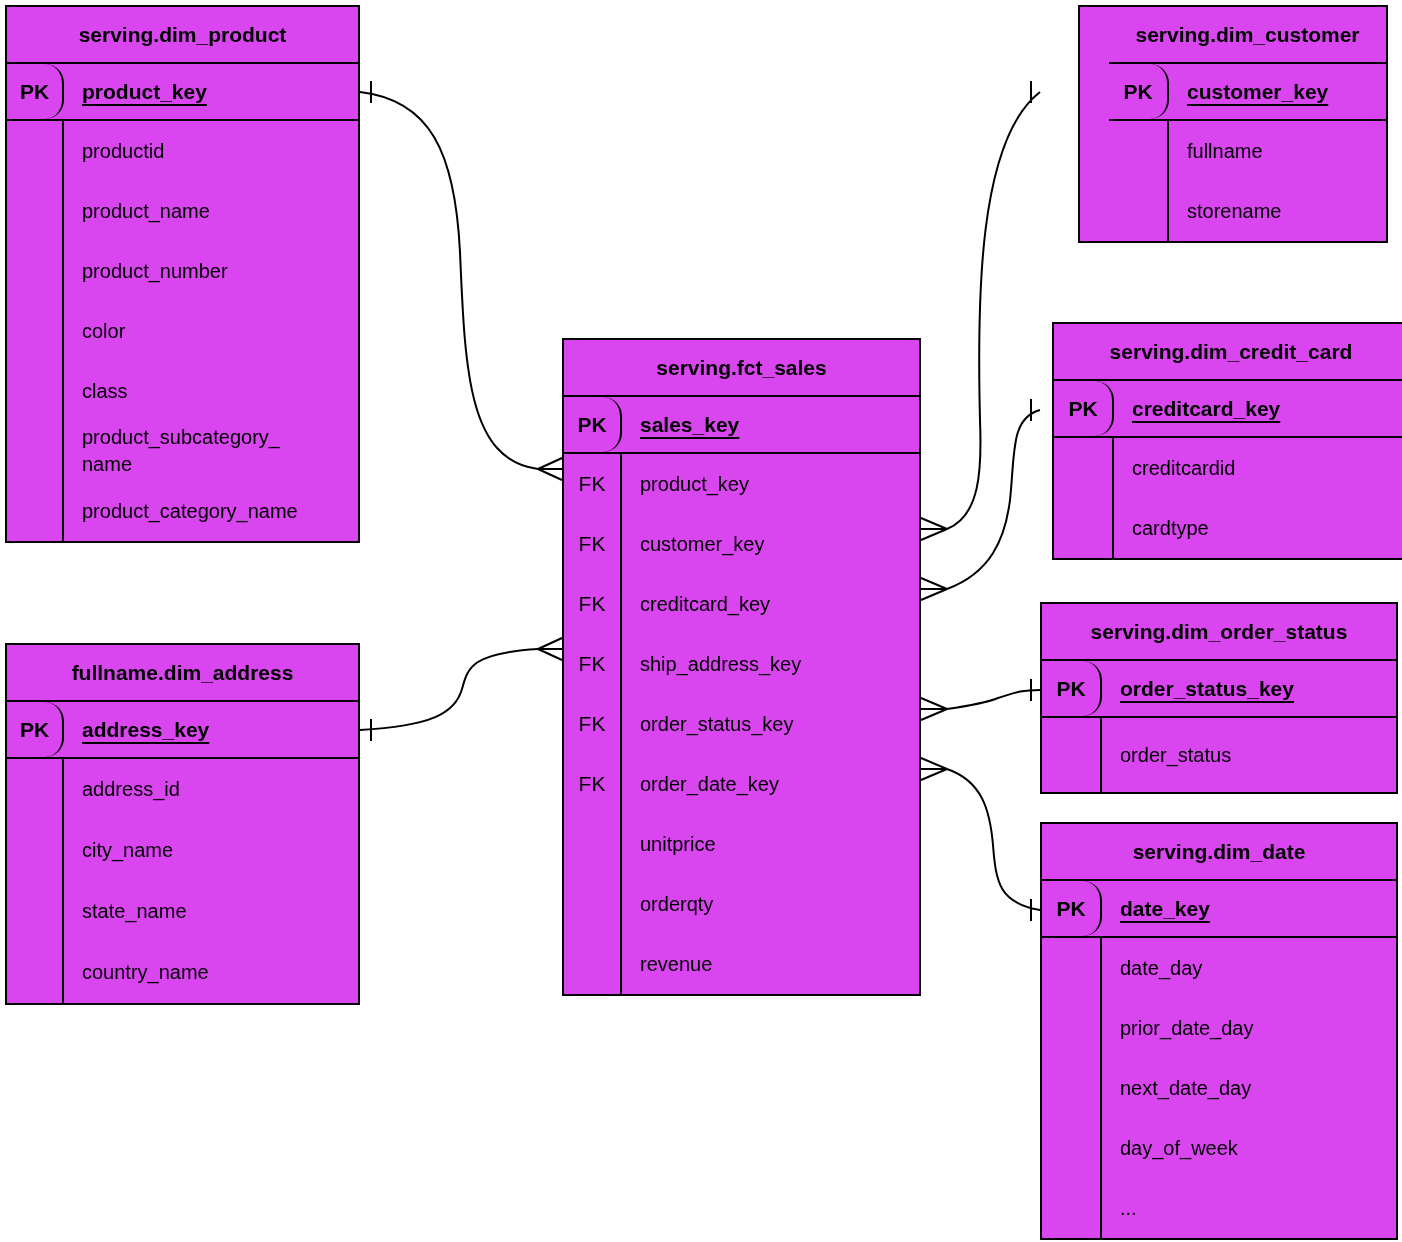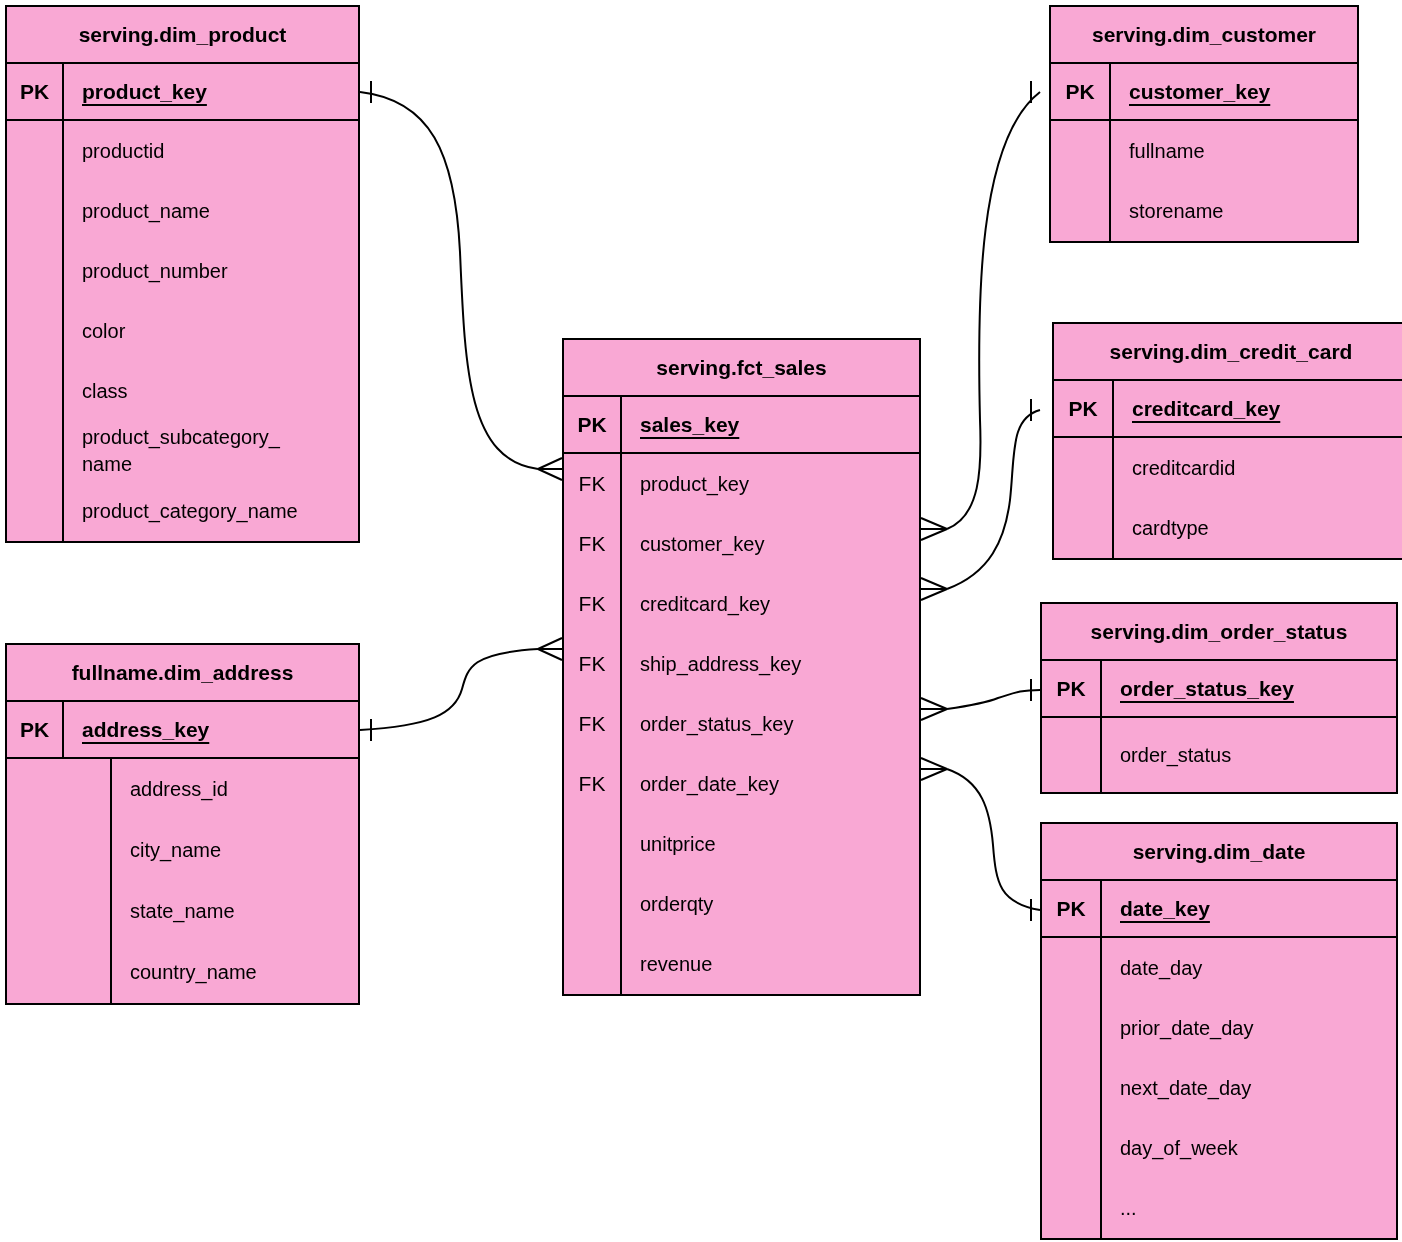--- a/index.html
+++ b/index.html
@@ -18,21 +18,21 @@
     pointer-events: none;
   }
   .wires path {
     stroke: #000000;
     stroke-width: 2;
     fill: none;
   }
   .table {
     position: absolute;
     border: 2px solid #000000;
-    background: #f9a8d4;
+    background: #d946ef;
   }
   .t-title {
     height: 57px;
     display: flex;
     align-items: center;
     justify-content: center;
     font-weight: 700;
     font-size: 21px;
     border-bottom: 2px solid #000000;
   }
@@ -44,39 +44,39 @@
   .t-key {
     flex: 0 0 57px;
     border-right: 2px solid #000000;
     display: flex;
     align-items: center;
     justify-content: center;
     font-size: 21px;
   }
   .tbl-fct .t-key { flex-basis: 58px; }
   .tbl-customer .t-key, .tbl-credit .t-key, .tbl-status .t-key, .tbl-date .t-key { flex-basis: 60px; }
-  .t-pk { font-weight: 700; }
+  .t-pk { font-weight: 700; border-radius: 19px; }
   .t-field {
     flex: 1;
     display: flex;
     align-items: center;
     padding-left: 18px;
     font-size: 20px;
     line-height: 27px;
     white-space: pre-line;
   }
   .pk-name {
     font-weight: 700;
     font-size: 21px;
     text-decoration: underline;
     text-decoration-thickness: 2px;
     text-underline-offset: 5px;
   }
   .t-body .t-row { height: 60px; }
-  .tbl-address .t-body .t-row { height: 61px; padding-left: 48px; }
+  .tbl-address .t-body .t-row { height: 61px; }
   .tbl-status .t-body .t-row { height: 74px; }
 </style>
 </head>
 <body>
 
 <svg class="wires" viewBox="0 0 1402 1242" xmlns="http://www.w3.org/2000/svg">
   <g>
     <path d="M 360,92 C 430,100 455,152 460,252 C 465,370 468,460 538,469"></path>
     <path d="M 538,469 L 562,458 M 538,469 L 562,469 M 538,469 L 562,480"></path>
     <path d="M 371,81 L 371,103"></path>
@@ -212,21 +212,21 @@
         <div class="t-key"></div>
         <div class="t-field">orderqty</div>
       </div>
       <div class="t-row">
         <div class="t-key"></div>
         <div class="t-field">revenue</div>
       </div>
     </div>
 </section>
 
-<section class="table tbl-customer" style="left:1049px; top:5px; width:310px;">
+<section class="table tbl-customer" style="left:1078px; top:5px; width:310px;padding-left:29px;">
   <div class="t-title">serving.dim_customer</div>
   <div class="t-row t-pkrow">
     <div class="t-key t-pk">PK</div>
     <div class="t-field"><span class="pk-name">customer_key</span></div>
   </div>
   <div class="t-body">
       <div class="t-row">
         <div class="t-key"></div>
         <div class="t-field">fullname</div>
       </div>

